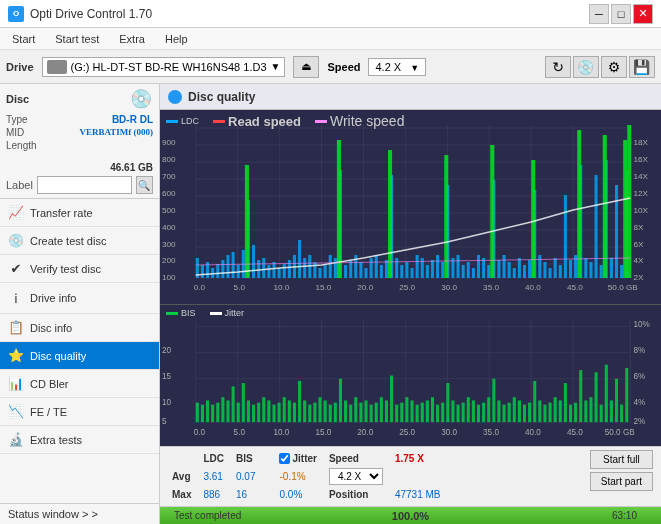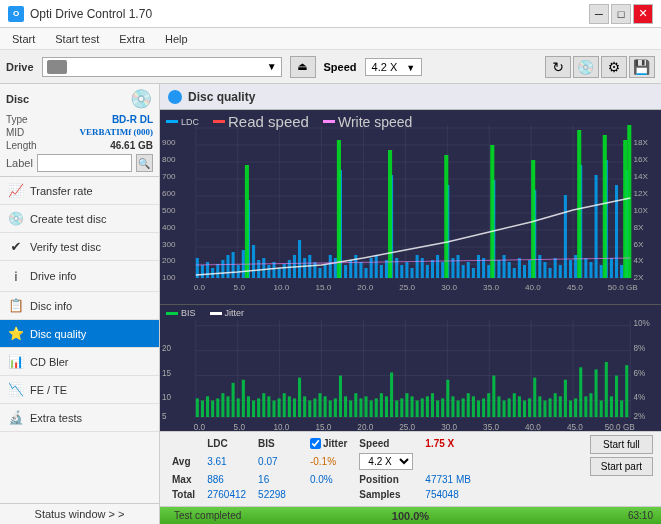--- a/index.html
+++ b/index.html
@@ -89,21 +89,21 @@
     .disc-panel-header {
       display: flex;
       align-items: center;
       gap: 16px;
       margin-bottom: 4px;
       justify-content: flex-end;
     }
     .disc-info-row { display: flex; justify-content: space-between; margin-bottom: 2px; font-size: 10px; }
     .disc-info-label { color: #555; }
     .disc-info-value { color: #0066cc; font-weight: bold; }
-    .disc-info-value.black { color: #333; }
+    .disc-info-value.black { color: #333; margin-top: 22px; }
     .label-row { display: flex; align-items: center; gap: 4px; margin-top: 3px; }
     .label-input { border: 1px solid #aaa; background: white; width: 95px; height: 18px; font-size: 10px; padding: 1px 3px; }
     .label-btn { width: 20px; height: 18px; background: #e0e0e0; border: 1px solid #aaa; display: flex; align-items: center; justify-content: center; cursor: pointer; font-size: 10px; }
 
     
     .nav-items { flex: 1; overflow-y: auto; }
     .nav-item {
       display: flex;
       align-items: center;
       padding: 6px 8px;
@@ -120,21 +120,20 @@
     .status-window {
       border-top: 1px solid #ccc;
       padding: 4px 8px;
       background: #f5f5f5;
       display: flex;
       align-items: center;
       gap: 4px;
       cursor: pointer;
       font-size: 11px;
       color: #333;
-      justify-content: center;
     }
 
     
     .content-area {
       flex: 1;
       display: flex;
       flex-direction: column;
       background: #fff;
       overflow: hidden;
     }
@@ -206,21 +205,21 @@
       position: absolute;
       left: 50%;
       transform: translateX(-50%);
       font-size: 11px;
       font-weight: bold;
       color: #333;
       z-index: 1;
     }
     .progress-right {
       position: absolute;
-      right: 8px;
+      right: 24px;
       font-size: 10px;
       color: #333;
       z-index: 1;
     }
     .progress-status {
       position: absolute;
       left: 14px;
       font-size: 10px;
       color: #333;
       z-index: 1;
@@ -257,20 +256,21 @@
   <span class="menu-item">Start</span>
   <span class="menu-item">Start test</span>
   <span class="menu-item">Extra</span>
   <span class="menu-item">Help</span>
 </div>
 
 <div class="drive-bar">
   <span class="drive-label">Drive</span>
   <div class="drive-select">
     <div class="drive-icon"></div>
+    <span class="drive-select-text">(G:)  HL-DT-ST BD-RE  WH16NS48 1.D3</span>
     <span style="margin-left:auto; font-size:10px;">▼</span>
   </div>
   <div class="eject-btn">⏏</div>
   <span class="speed-label">Speed</span>
   <div class="speed-select">
     <span>4.2 X</span>
     <span style="font-size:9px; margin-left:6px;">▼</span>
   </div>
   <div class="toolbar-icons">
     <div class="toolbar-icon-btn">↻</div>
@@ -363,21 +363,21 @@
 
       <div class="chart-wrapper" style="height:185px; position:relative; background:#2a2a4a; border-bottom:1px solid #555;">
         
         <div style="position:absolute;top:3px;left:6px;display:flex;gap:8px;z-index:2;">
           <span class="legend-item">
             <span class="legend-color" style="background:#00aaff;"></span>
             <span style="color:#ccc;font-size:9px;">LDC</span>
           </span>
           <span class="legend-item">
             <span class="legend-color" style="background:#ff4444;"></span>
-            <span style="color:#ccc;font-size:15px;">Read speed</span>
+            <span style="color:#ccc;font-size:13px;font-weight:bold;">Read speed</span>
           </span>
           <span class="legend-item">
             <span class="legend-color" style="background:#ff88ff;"></span>
             <span style="color:#ccc;font-size:14px;">Write speed</span>
           </span>
         </div>
 
         <svg width="100%" height="185" viewBox="0 0 490 185" preserveAspectRatio="none">
 
           <rect width="490" height="185" fill="#2a2a4a"></rect>
@@ -718,29 +718,20 @@
         </tr>
         <tr>
           <td class="stats-header">Max</td>
           <td class="stats-value">886</td>
           <td class="stats-value">16</td>
           <td></td>
           <td class="stats-value">0.0%</td>
           <td class="stats-header">Position</td>
           <td class="stats-value pos-val">47731 MB</td>
         </tr>
-        <tr>
-          <td class="stats-header">Total</td>
-          <td class="stats-value">2760412</td>
-          <td class="stats-value">52298</td>
-          <td></td>
-          <td></td>
-          <td class="stats-header">Samples</td>
-          <td class="stats-value">754048</td>
-        </tr>
       </tbody>
         </table>
 
       <div class="start-btns">
         <button class="start-btn">Start full</button>
         <button class="start-btn">Start part</button>
       </div>
     </div>
 
     <div class="progress-bar-container">

